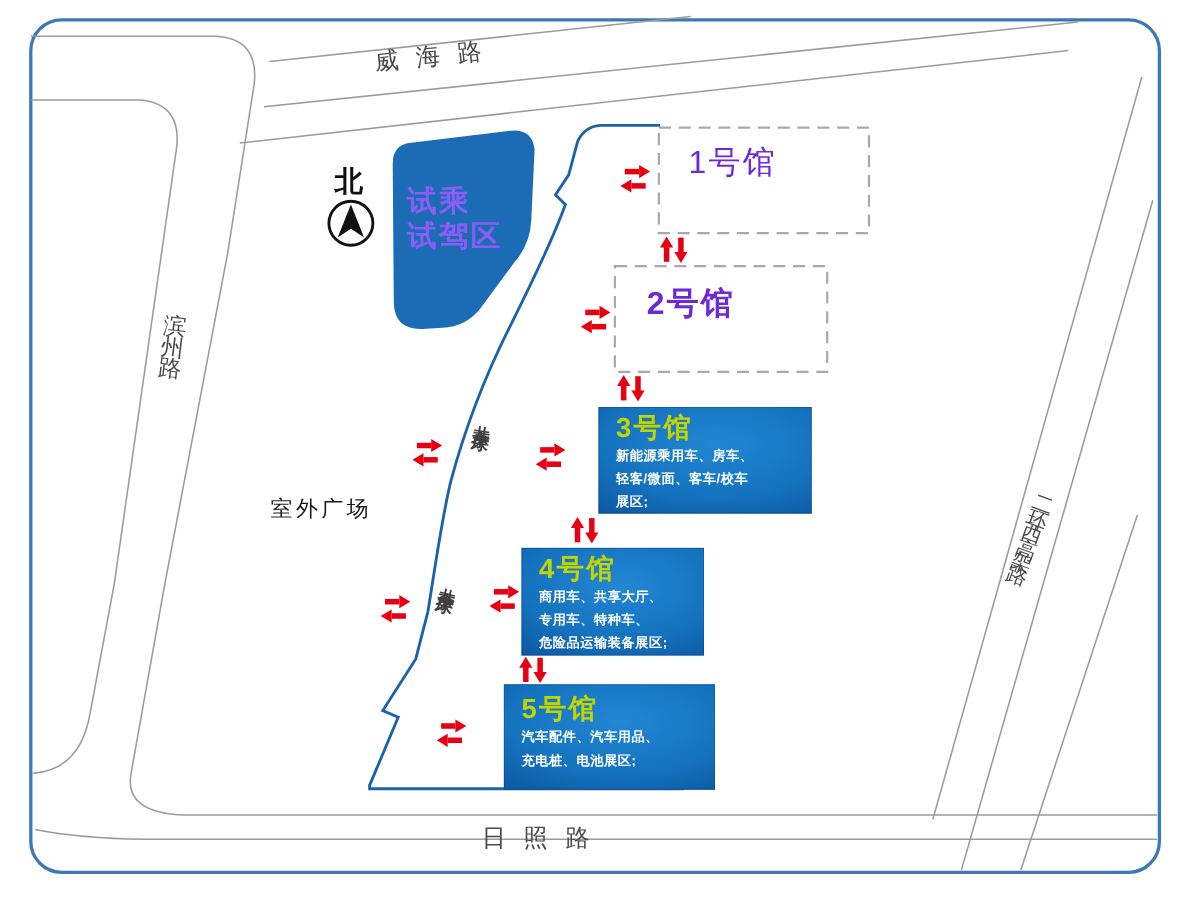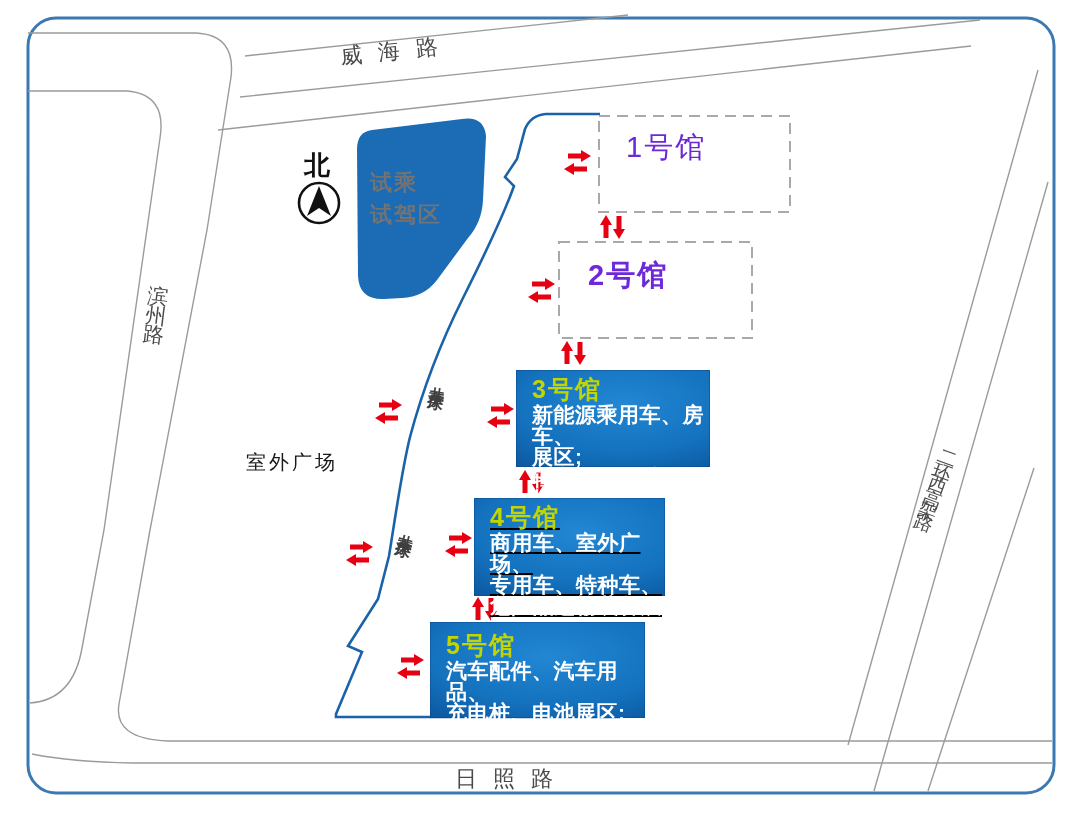--- a/index.html
+++ b/index.html
@@ -6,29 +6,29 @@
   #stage{position:relative;width:1080px;height:815px;background:#ffffff;overflow:hidden;
          font-family:"Liberation Sans",sans-serif;}
   #linework{position:absolute;left:0;top:0;width:1080px;height:815px;}
   .lbl{position:absolute;white-space:nowrap;color:#3c3c3c;}
   .road-h{font-size:22px;letter-spacing:16px;color:#4a4a4a;}
   .road-v{writing-mode:vertical-rl;text-orientation:upright;font-size:21px;
           letter-spacing:20px;color:#4a4a4a;}
   .shared-hall{writing-mode:vertical-rl;text-orientation:upright;font-size:16px;
                letter-spacing:3px;color:#3f3f3f;font-weight:bold;}
   .north-label{font-size:26px;font-weight:bold;color:#111;}
-  .blob-text{font-size:22px;font-weight:bold;color:#737373;line-height:32px;letter-spacing:2px;}
+  .blob-text{font-size:27px;font-weight:bold;color:#8b5cf6;line-height:32px;letter-spacing:2px;}
   .plaza{font-size:20px;color:#1a1a1a;letter-spacing:3px;font-weight:500;}
   .hall-ghost-label{font-size:29px;color:#6d28d9;letter-spacing:2px;}
   .hall-box{position:absolute;
     background:radial-gradient(ellipse 120% 110% at 55% 35%,#2287d4 0%,#1472be 45%,#0c549c 78%,#093f80 100%);
     box-shadow:0 0 0 1px rgba(10,60,120,.35) inset;
-    padding:5px 0 0 16px;box-sizing:border-box;}
+    padding:5px 0 0 16px;box-sizing:border-box;margin-left:28px;}
   .hall-title{font-size:25px;font-weight:bold;color:#c3d500;letter-spacing:2px;line-height:29px;}
-  .hall-desc{font-size:21px;font-weight:bold;color:#ffffff;line-height:21px;letter-spacing:.5px;}
+  .hall-desc{font-size:12px;font-weight:bold;color:#ffffff;line-height:21px;letter-spacing:.5px;}
 </style>
 </head>
 <body>
 
 <div id="stage">
 
   <svg id="linework" viewBox="0 0 1080 815">
     <defs>
 
       <g id="h-arrows">
@@ -89,51 +89,51 @@
     <use href="#h-arrows" x="346" y="541"></use>
 
     <use href="#v-arrows" x="600" y="215"></use>
     <use href="#v-arrows" x="561" y="341"></use>
     <use href="#v-arrows" x="519" y="470"></use>
     <use href="#v-arrows" x="472" y="597"></use>
   </svg>
 
   <div class="lbl road-h" style="left:340px;top:36px;transform:rotate(-6deg);">威海路</div>
   <div class="lbl road-v" style="left:144px;top:268px;transform:rotate(7deg);">滨州路</div>
-  <div class="lbl road-h" style="left:455px;top:747px;margin-top:17px;">日照路</div>
+  <div class="lbl road-h" style="left:438px;top:747px;">日照路</div>
   <div class="lbl road-v" style="left:928px;top:436px;font-size:19px;letter-spacing:13px;transform:rotate(20deg);">二环西高架路</div>
 
   <div class="lbl north-label" style="left:304px;top:148px;">北</div>
 
   <div class="lbl blob-text" style="left:370px;top:167px;">
     <div>试乘</div>
     <div>试驾区</div>
   </div>
 
   <div class="lbl plaza" style="left:246px;top:449px;">室外广场</div>
 
   <div class="lbl shared-hall" style="left:428px;top:374px;transform:rotate(9deg);">共享大厅</div>
   <div class="lbl shared-hall" style="left:398px;top:522px;transform:rotate(15deg);">共享大厅</div>
 
   <div class="lbl hall-ghost-label" style="left:626px;top:128px;">1号馆</div>
   <div class="lbl hall-ghost-label" style="left:588px;top:256px;font-weight:bold;">2号馆</div>
 
   <div class="hall-box" style="left:516px;top:370px;width:194px;height:97px;">
     <div class="hall-title">3号馆</div>
     <div class="hall-desc">新能源乘用车、房车、</div>
+    <div class="hall-desc">轻客/微面、客车/校车</div>
     <div class="hall-desc">展区;</div>
-    <div class="hall-desc">轻客/微面、客车/校车</div>
   </div>
 
-  <div class="hall-box" style="left:474px;top:498px;width:191px;height:98px;text-decoration:underline;">
+  <div class="hall-box" style="left:446px;top:498px;width:166px;height:98px;">
     <div class="hall-title">4号馆</div>
-    <div class="hall-desc">商用车、室外广场、</div>
+    <div class="hall-desc">商用车、共享大厅、</div>
     <div class="hall-desc">专用车、特种车、</div>
     <div class="hall-desc">危险品运输装备展区;</div>
   </div>
 
-  <div class="hall-box" style="left:430px;top:622px;width:215px;height:96px;padding-top:9px;">
+  <div class="hall-box" style="left:430px;top:622px;width:192px;height:96px;padding-top:9px;">
     <div class="hall-title">5号馆</div>
     <div class="hall-desc">汽车配件、汽车用品、</div>
     <div class="hall-desc">充电桩、电池展区;</div>
   </div>
 
 </div>
 
 </body></html>

